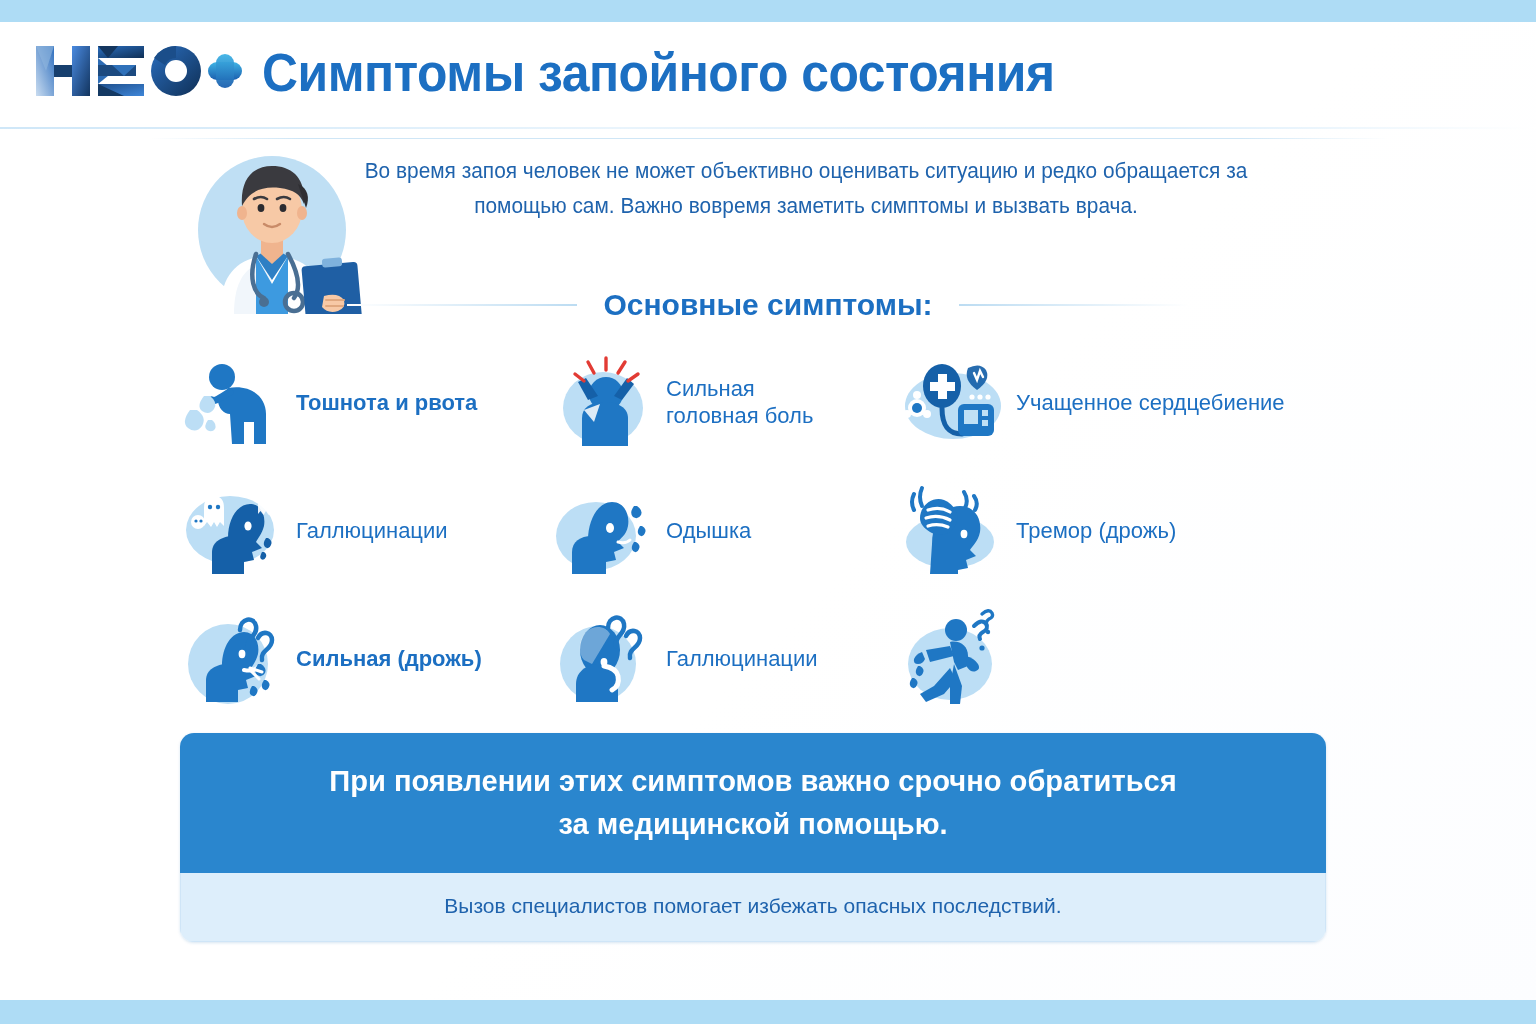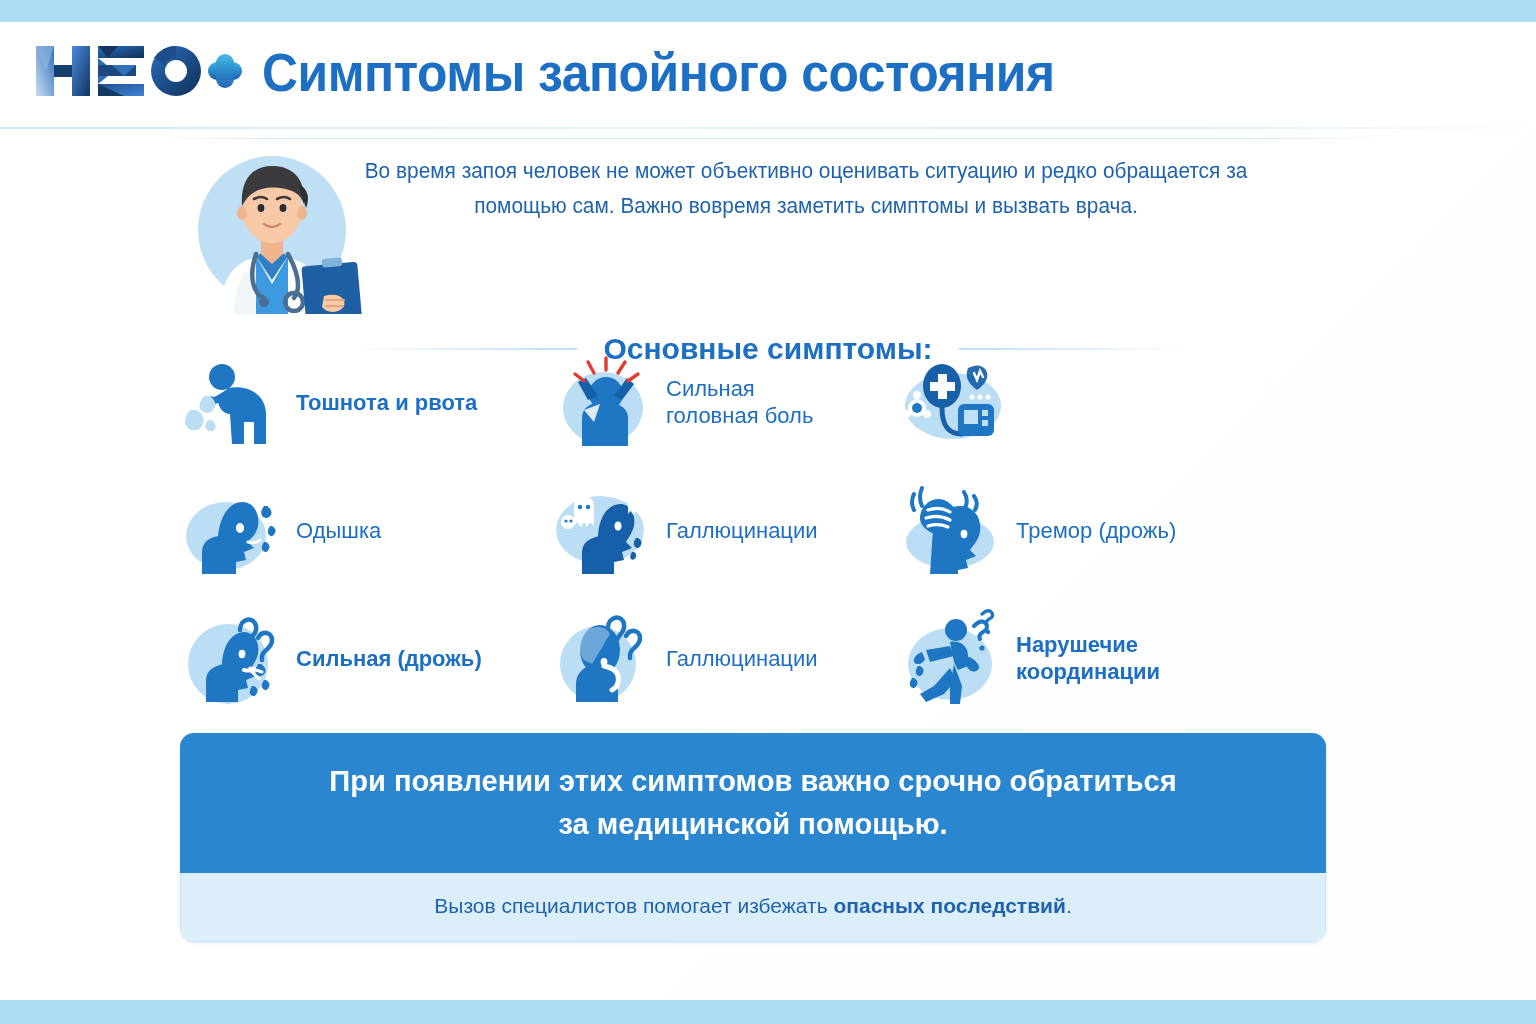--- a/index.html
+++ b/index.html
@@ -53,21 +53,21 @@
   }
   .intro-rule{
     position:absolute;left:150px;top:138px;width:1240px;height:1px;
     background:linear-gradient(to right,#ffffff 0%,#cfe6f6 12%,#cfe6f6 88%,#ffffff 100%);
   }
 
   
   .section-head{position:absolute;left:0;top:288px;width:100%;height:48px;}
   .sh-inner{
     position:absolute;left:0;right:0;top:0;
-    display:flex;align-items:center;justify-content:center;gap:26px;margin-top:44px;
+    display:flex;align-items:center;justify-content:center;gap:26px;
   }
   .sh-line{height:2px;width:230px;background:linear-gradient(to right,#ffffff,#bcdcf2);}
   .sh-line.r{background:linear-gradient(to left,#ffffff,#bcdcf2);}
   .sh-text{
     font-size:30px;font-weight:700;color:#1c6fc2;white-space:nowrap;
   }
 
   
   .grid{
     position:absolute;left:178px;top:344px;width:1160px;
@@ -102,21 +102,21 @@
   }
   .banner-bottom{
     background:#ddeefb;
     padding:19px 40px 21px;
     text-align:center;
     border:1px solid #cfe5f7;border-top:none;
   }
   .banner-bottom .t{
     color:#1f63ad;font-size:21px;line-height:28px;
   }
-  .banner-bottom .t b{font-weight:700;}
+  .banner-bottom .t b{font-weight:400;}
 </style>
 </head>
 <body>
 
 <div class="page">
 
   <div class="band band-top"></div>
   <div class="band band-bottom"></div>
 
   <div class="header">
@@ -289,63 +289,64 @@
             <circle cx="90" cy="45" r="2.6" fill="#ffffff"></circle>
       <circle cx="19" cy="56" r="9" fill="#ffffff"></circle>
       <circle cx="19" cy="56" r="5" fill="#1f77c4"></circle>
       <g fill="#ffffff">
               <circle cx="19" cy="43" r="4"></circle>
               <circle cx="9" cy="62" r="4"></circle>
               <circle cx="29" cy="62" r="4"></circle>
             </g>
     </svg>
         </div>
+        <div class="lbl reg"><span>Учащенное сердцебиение</span></div>
+      </div>
+      <div class="cell">
+        <div class="ic">
+    <svg viewBox="0 0 110 100">
+      <ellipse cx="52" cy="50" rx="44" ry="34" fill="#bcdef5"></ellipse>
+      <path d="M34 94 L34 72 C34 62 44 56 56 56 L56 94 Z" fill="#1560a8"></path>
+      <path d="M50 94 L50 58 C50 38 60 24 72 24 C82 24 88 34 86 46 C84 54 80 58 78 62 L84 68 L74 72 L76 80 L66 82 L66 94 Z" fill="#1560a8"></path>
+      <ellipse cx="70" cy="46" rx="3.6" ry="4.6" fill="#ffffff"></ellipse>
+      <g fill="#ffffff">
+        <path d="M26 28 q0 -12 10 -12 q10 0 10 12 l0 18 l-4 -4 l-3 5 l-3 -5 l-3 5 l-4 -5 l-3 4 z"></path>
+      </g>
+      <circle cx="32" cy="27" r="2.2" fill="#1f77c4"></circle>
+            <circle cx="40" cy="27" r="2.2" fill="#1f77c4"></circle>
+      <g fill="#ffffff" opacity=".9">
+        <path d="M80 20 q0 -10 8 -10 q8 0 8 10 l0 14 l-3 -3 l-2.5 4 l-2.5 -4 l-2.5 4 l-3 -4 l-2.5 3 z"></path>
+      </g>
+      <circle cx="20" cy="42" r="7" fill="#ffffff"></circle>
+      <circle cx="18" cy="41" r="1.6" fill="#1f77c4"></circle>
+            <circle cx="23" cy="41" r="1.6" fill="#1f77c4"></circle>
+      <g fill="#1560a8">
+        <path d="M88 58 q-4 6 -1 9 q4 3 6 -2 q2 -4 -3 -7 z"></path>
+        <path d="M84 72 q-3 5 -1 7 q3 2 5 -2 q1 -3 -2 -5 z"></path>
+      </g>
+    </svg>
+        </div>
+        <div class="lbl reg"><span>Галлюцинации</span></div>
       </div>
       <div class="cell">
         <div class="ic">
     <svg viewBox="0 0 110 100">
       <ellipse cx="48" cy="56" rx="40" ry="34" fill="#bcdef5"></ellipse>
       <path d="M24 94 L24 72 C24 62 32 56 44 56 L44 94 Z" fill="#1f77c4"></path>
       <path d="M40 94 L40 60 C40 40 50 22 64 22 C76 22 82 34 80 46 C78 56 72 58 70 62 L76 68 L66 72 L68 80 L58 82 L58 94 Z" fill="#1f77c4"></path>
       <ellipse cx="62" cy="48" rx="4" ry="5" fill="#ffffff"></ellipse>
       <path d="M70 62 q8 2 12 -2" stroke="#ffffff" stroke-width="3" fill="none" stroke-linecap="round"></path>
       <g fill="#1f77c4">
         <path d="M86 26 q-5 7 -1 11 q5 3 8 -2 q2 -5 -4 -9 z"></path>
         <path d="M92 46 q-4 6 -1 9 q4 3 6 -2 q2 -4 -3 -7 z"></path>
         <path d="M86 62 q-4 6 -1 9 q4 3 6 -2 q2 -4 -3 -7 z"></path>
       </g>
     </svg>
         </div>
         <div class="lbl reg"><span>Одышка</span></div>
-      </div>
-      <div class="cell">
-        <div class="ic">
-    <svg viewBox="0 0 110 100">
-      <ellipse cx="52" cy="50" rx="44" ry="34" fill="#bcdef5"></ellipse>
-      <path d="M34 94 L34 72 C34 62 44 56 56 56 L56 94 Z" fill="#1560a8"></path>
-      <path d="M50 94 L50 58 C50 38 60 24 72 24 C82 24 88 34 86 46 C84 54 80 58 78 62 L84 68 L74 72 L76 80 L66 82 L66 94 Z" fill="#1560a8"></path>
-      <ellipse cx="70" cy="46" rx="3.6" ry="4.6" fill="#ffffff"></ellipse>
-      <g fill="#ffffff">
-        <path d="M26 28 q0 -12 10 -12 q10 0 10 12 l0 18 l-4 -4 l-3 5 l-3 -5 l-3 5 l-4 -5 l-3 4 z"></path>
-      </g>
-      <circle cx="32" cy="27" r="2.2" fill="#1f77c4"></circle>
-            <circle cx="40" cy="27" r="2.2" fill="#1f77c4"></circle>
-      <g fill="#ffffff" opacity=".9">
-        <path d="M80 20 q0 -10 8 -10 q8 0 8 10 l0 14 l-3 -3 l-2.5 4 l-2.5 -4 l-2.5 4 l-3 -4 l-2.5 3 z"></path>
-      </g>
-      <circle cx="20" cy="42" r="7" fill="#ffffff"></circle>
-      <circle cx="18" cy="41" r="1.6" fill="#1f77c4"></circle>
-            <circle cx="23" cy="41" r="1.6" fill="#1f77c4"></circle>
-      <g fill="#1560a8">
-        <path d="M88 58 q-4 6 -1 9 q4 3 6 -2 q2 -4 -3 -7 z"></path>
-        <path d="M84 72 q-3 5 -1 7 q3 2 5 -2 q1 -3 -2 -5 z"></path>
-      </g>
-    </svg>
-        </div>
-        <div class="lbl reg"><span>Галлюцинации</span></div>
       </div>
       <div class="cell">
         <div class="ic">
     <svg viewBox="0 0 110 100">
       <ellipse cx="52" cy="62" rx="44" ry="26" fill="#bcdef5"></ellipse>
       <path d="M32 94 L34 64 C34 42 46 26 62 26 C76 26 84 38 82 52 C80 62 74 66 72 70 L78 76 L68 80 L70 88 L60 90 L60 94 Z" fill="#1f77c4"></path>
       <ellipse cx="66" cy="54" rx="3.4" ry="4.2" fill="#ffffff"></ellipse>
       <path d="M22 38 C22 26 34 16 46 20 C56 24 62 34 58 44 C54 54 42 58 32 52 C26 48 22 44 22 38 Z" fill="#1f77c4"></path>
       <g stroke="#ffffff" stroke-width="3.2" fill="none" stroke-linecap="round">
         <path d="M30 30 q12 -4 22 2"></path>
@@ -419,21 +420,20 @@
       <g stroke="#1f77c4" stroke-width="3.4" fill="none" stroke-linecap="round">
         <path d="M84 6 q7 -6 10 -1 q2 4 -3 6 q-4 3 -2 6"></path>
       </g>
       <circle cx="90" cy="24" r="2.2" fill="#1f77c4"></circle>
       <g fill="#1f77c4">
         <path d="M20 58 q-4 6 -1 9 q4 3 6 -2 q2 -4 -3 -7 z"></path>
         <path d="M14 70 q-4 6 -1 9 q4 3 6 -2 q2 -4 -3 -7 z"></path>
       </g>
     </svg>
         </div>
-        <div class="lbl"><span>Нарушечие</span><br><span>координации</span></div>
       </div>
     </div>
 
   <div class="banner">
     <div class="banner-top">
       <span class="l">При появлении этих симптомов важно срочно обратиться</span>
       <span class="l">за медицинской помощью.</span>
     </div>
     <div class="banner-bottom">
       <span class="t"><span>Вызов специалистов помогает избежать </span><b>опасных последствий</b><span>.</span></span>

